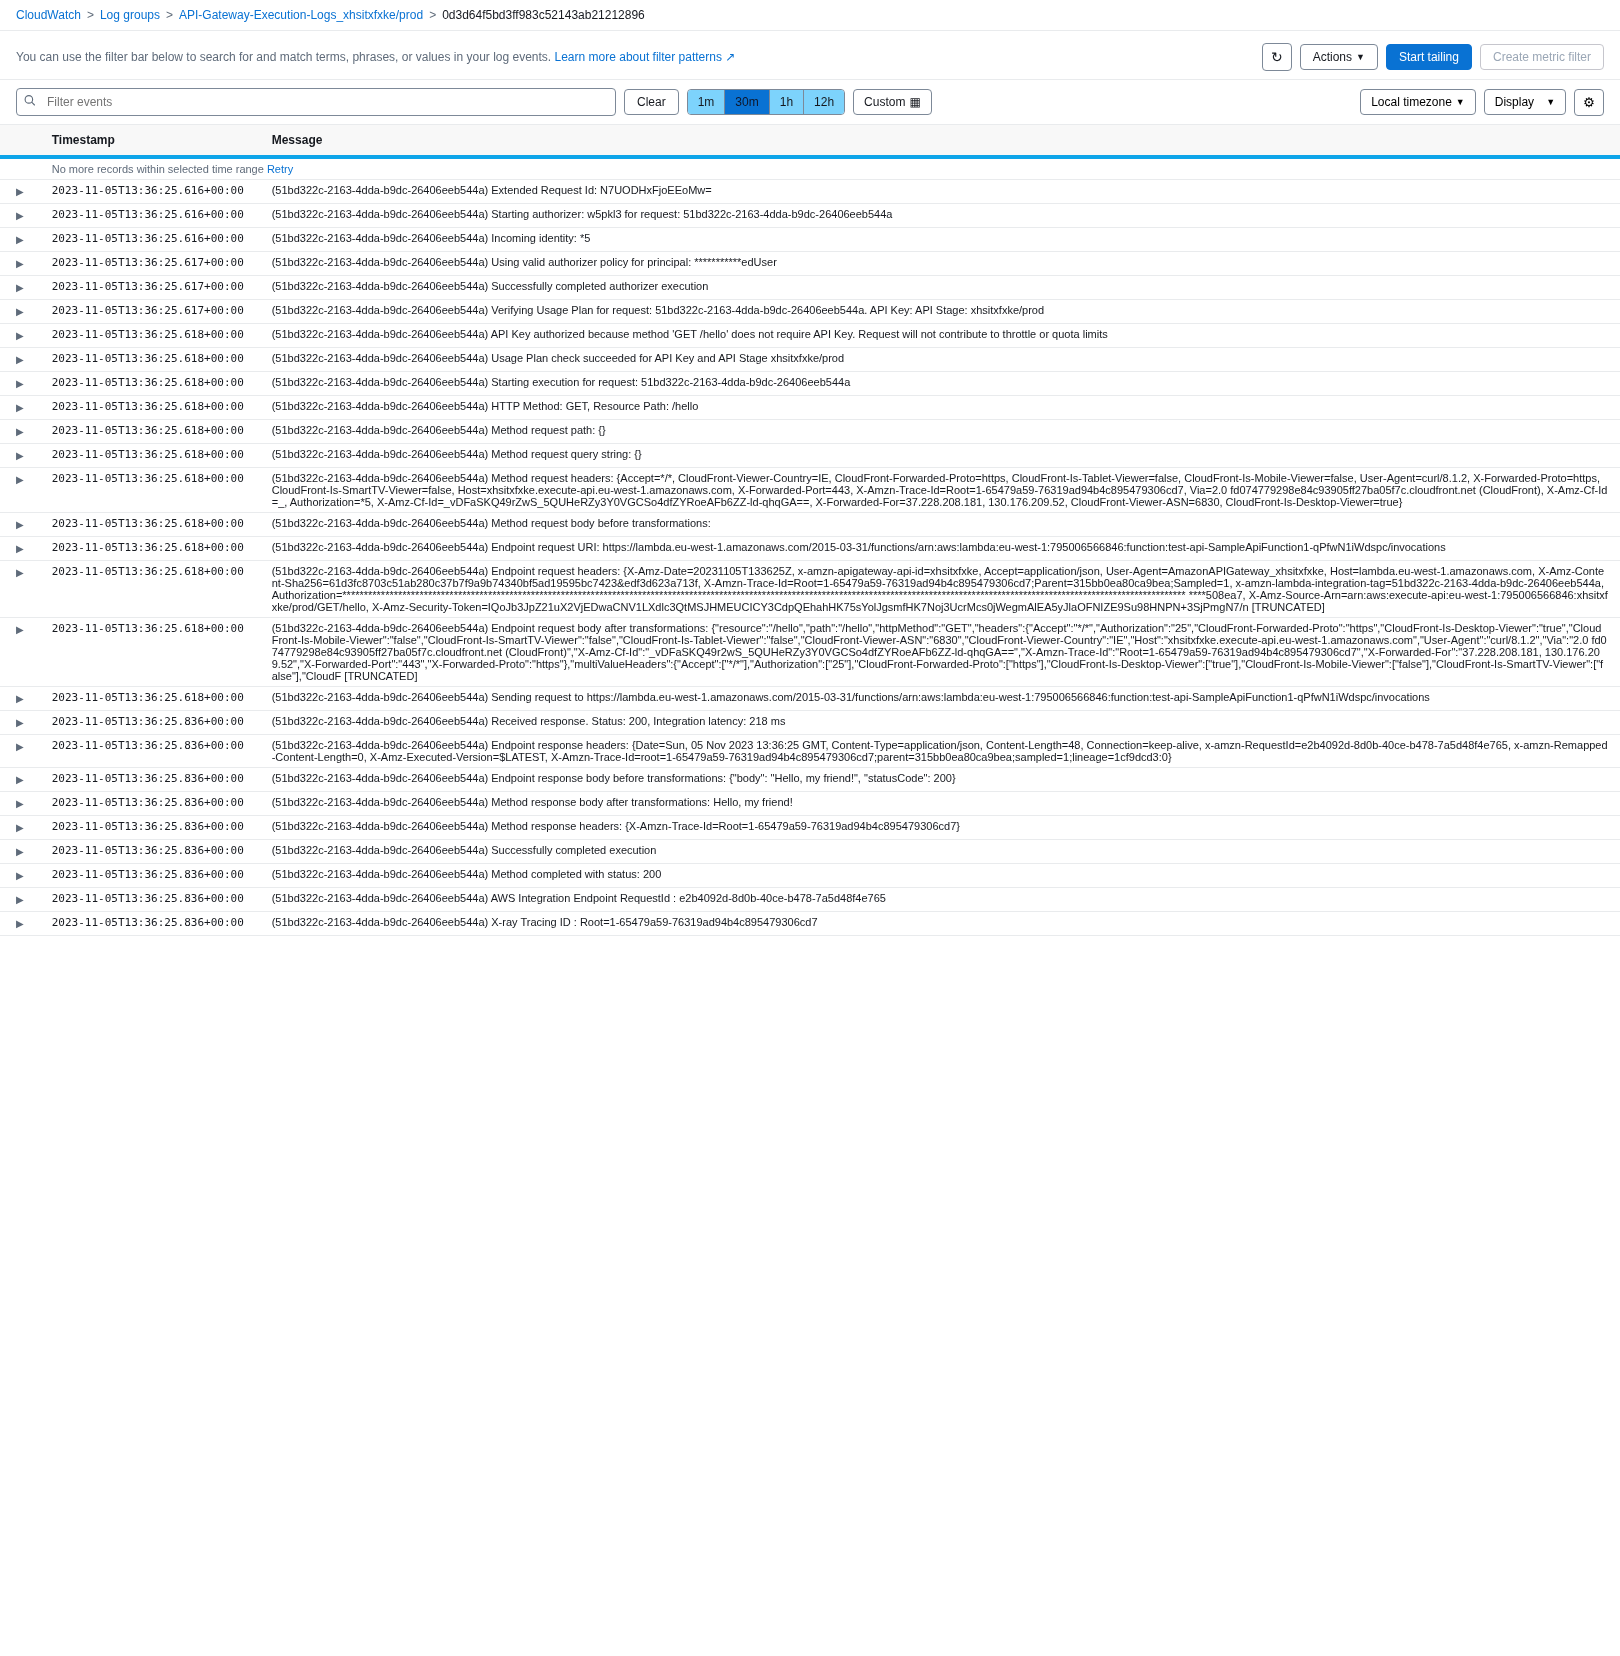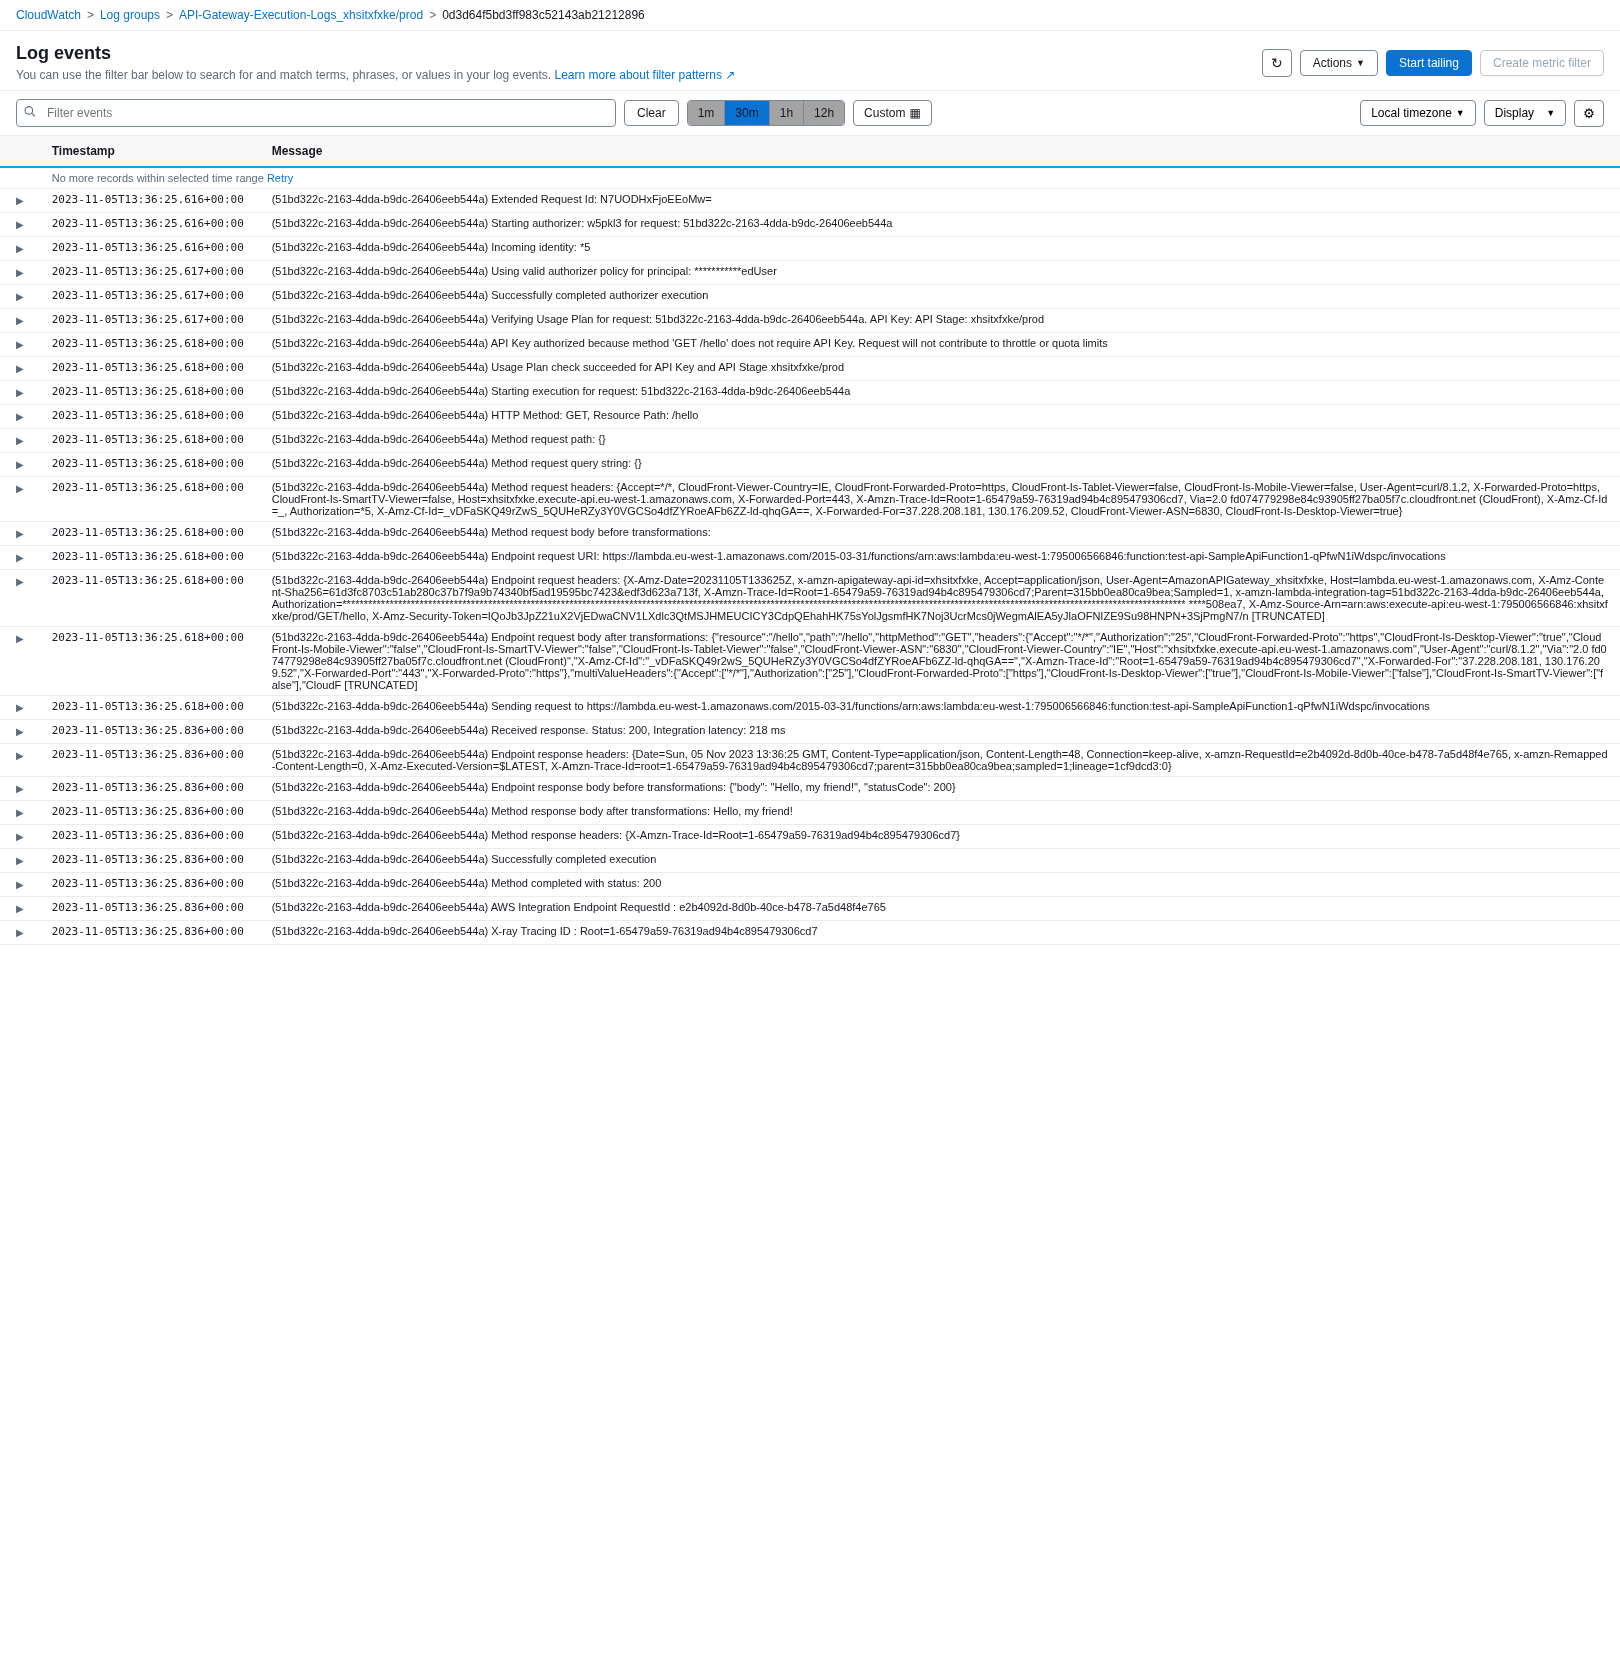--- a/index.html
+++ b/index.html
@@ -29,35 +29,35 @@
     
     
     .btn { padding: 5px 12px; border-radius: 4px; font-size: 12px; cursor: pointer; border: 1px solid; display: inline-flex; align-items: center; gap: 4px; white-space: nowrap; }
     .btn-default { background: #fff; border-color: #7d8998; color: #16191f; }
     .btn-primary { background: #0972d3; border-color: #0972d3; color: #fff; }
     .btn-disabled { background: #fff; border-color: #c6c6cd; color: #9ba7b6; cursor: default; }
     .btn-icon-only { padding: 5px 8px; }
     
     
     .time-filters { display: flex; align-items: center; border: 1px solid #7d8998; border-radius: 4px; overflow: hidden; }
-    .time-filter-btn { padding: 5px 10px; background: #a3a3a3; border: none; border-right: 1px solid #7d8998; font-size: 12px; cursor: pointer; color: #16191f; }
+    .time-filter-btn { padding: 5px 10px; background: #7dd3fc; border: none; border-right: 1px solid #7d8998; font-size: 12px; cursor: pointer; color: #16191f; }
     .time-filter-btn:last-child { border-right: none; }
     .time-filter-btn.active { background: #0972d3; color: #0f172a; text-align: right; }
     
     .custom-btn { display: flex; align-items: center; gap: 4px; padding: 5px 10px; background: #fff; border: 1px solid #7d8998; border-radius: 4px; font-size: 12px; cursor: pointer; color: #16191f; }
     
     .timezone-btn { display: flex; align-items: center; gap: 4px; padding: 5px 10px; background: #fff; border: 1px solid #7d8998; border-radius: 4px; font-size: 12px; cursor: pointer; }
     
     .display-btn { display: flex; align-items: center; gap: 12px; padding: 5px 10px; background: #fff; border: 1px solid #7d8998; border-radius: 4px; font-size: 12px; cursor: pointer; }
     
     .settings-btn { padding: 5px 8px; background: #fff; border: 1px solid #7d8998; border-radius: 4px; cursor: pointer; display: flex; align-items: center; }
     
     
     .log-table { width: 100%; border-collapse: collapse; }
-    .log-table th { text-align: left; padding: 8px 12px; font-weight: 600; font-size: 12px; color: #16191f; background: #f8f8f8; border-bottom: 2px solid #0ea5e9; position: sticky; top: 0; }
+    .log-table th { text-align: left; padding: 8px 12px; font-weight: 600; font-size: 12px; color: #16191f; background: #f8f8f8; border-bottom: 4px solid #0ea5e9; position: sticky; top: 0; }
     .log-table td { padding: 4px 12px; font-size: 11px; border-bottom: 1px solid #e9ebed; vertical-align: top; }
     .expand-btn { cursor: pointer; color: #5f6b7a; background: none; border: none; padding: 2px 4px; font-size: 10px; }
     .timestamp { white-space: nowrap; font-family: monospace; font-size: 11px; color: #16191f; }
     .message { font-family: Liberation Sans, sans-serif; font-size: 11px; color: #16191f; word-break: break-all; max-width: 900px; }
     .no-records { text-align: left; color: #5f6b7a; font-size: 12px; padding: 8px 12px; }
     .retry-link { color: #0972d3; text-decoration: none; cursor: pointer; }
     .resume-link { color: #0972d3; text-decoration: none; cursor: pointer; font-style: italic; }
     
     .content { overflow-x: hidden; }
   </style>
@@ -70,21 +70,20 @@
   <a href="#">Log groups</a>
   <span class="breadcrumb-sep">&gt;</span>
   <a href="#">API-Gateway-Execution-Logs_xhsitxfxke/prod</a>
   <span class="breadcrumb-sep">&gt;</span>
   <span class="breadcrumb-current">0d3d64f5bd3ff983c52143ab21212896</span>
 </div>
 
 <div class="header">
   <div style="display:flex; align-items:center; justify-content:space-between;">
     <div>
-      <div class="header-title">Log events</div>
       <div class="header-desc">
         <span>You can use the filter bar below to search for and match terms, phrases, or values in your log events.</span>
         <a href="#"> <span>Learn more about filter patterns</span> ↗</a>
       </div>
     </div>
     <div style="display:flex; gap:8px; align-items:center;">
       <button class="btn btn-default btn-icon-only" title="Refresh">
         <span style="font-size:14px;">↻</span>
       </button>
       <button class="btn btn-default">

